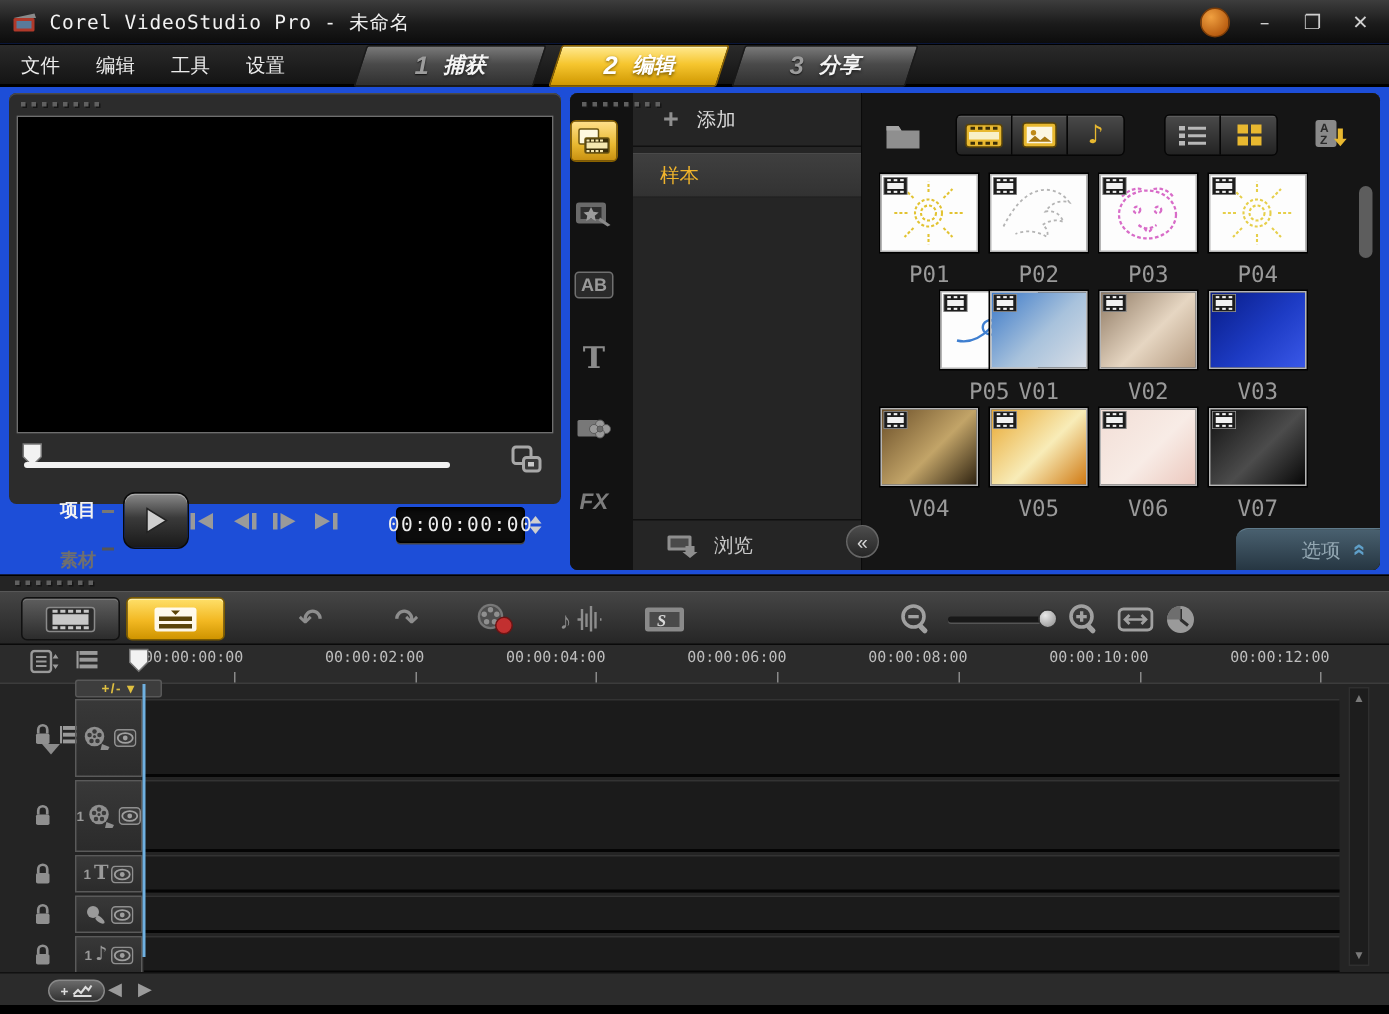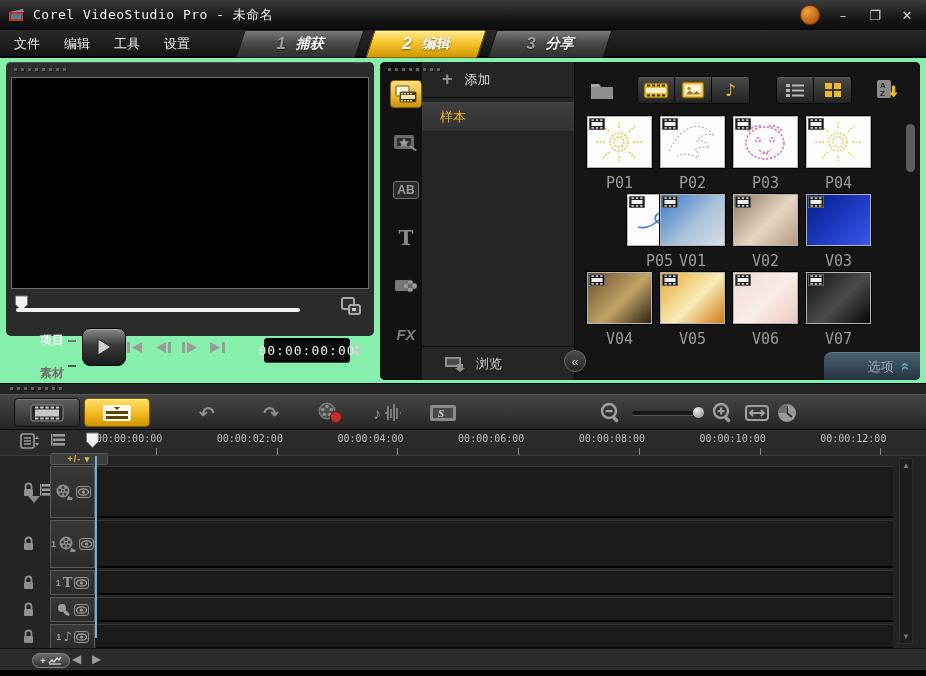--- a/index.html
+++ b/index.html
@@ -1,18 +1,18 @@
 <!DOCTYPE html>
 <html><head>
 <meta charset="utf-8">
 <style>
   * { margin:0; padding:0; box-sizing:border-box; }
   html,body { background:#000; }
   body { font-family:"Liberation Sans", sans-serif; }
-  #app { position:relative; width:926px; height:676px; background:#86efac; overflow:hidden; }
+  #app { position:relative; width:926px; height:676px; background:#1d4ed8; overflow:hidden; }
 
   
   .titlebar { position:absolute; left:0; top:0; width:926px; height:30px;
     background:linear-gradient(#3d3d3d,#1b1b1b 55%,#0c0c0c); border-bottom:1px solid #000;
     display:flex; align-items:center; }
   .app-icon { width:18px; height:14px; margin:0 7px 0 8px; }
   .title-text { color:#f2f2f2; font-family:"DejaVu Sans Mono", monospace; font-size:13px; letter-spacing:.5px; }
   .title-right { position:absolute; right:10px; top:0; height:30px; display:flex; align-items:center; gap:14px; }
   .balloon { width:20px; height:20px; border-radius:50%;
     background:radial-gradient(circle at 35% 30%, #f0a040, #b85c10 75%); border:1px solid #7a3c08;
@@ -59,21 +59,21 @@
     display:flex; align-items:center; justify-content:center; }
   .tc-text { color:#ececec; font-family:"DejaVu Sans Mono", monospace; font-size:13px; letter-spacing:1px; }
   .spinner { position:absolute; left:347px; top:276px; width:11px; height:24px; display:flex; flex-direction:column; justify-content:center; gap:2px; }
   .spinner b { width:0; height:0; border-left:4px solid transparent; border-right:4px solid transparent; }
   .spin-up { border-bottom:5px solid #cfcfcf; }
   .spin-down { border-top:5px solid #cfcfcf; }
 
   
   #library { left:380px; top:62px; width:540px; height:318px; background:#1e1e1e; }
   .lib-sidebar { position:absolute; left:0; top:0; width:42px; height:318px; background:#121212; border-radius:5px 0 0 5px;
-    display:flex; flex-direction:column; align-items:flex-end; padding-top:18px; gap:20px; }
+    display:flex; flex-direction:column; align-items:flex-start; padding-top:18px; gap:20px; }
   .side-icon { width:32px; height:28px; display:flex; align-items:center; justify-content:center; }
   .side-icon.active { background:linear-gradient(#ffe08a,#e8b830 60%,#c89010); border-radius:4px; border:1px solid #8a6200; }
   .fx-text, .ab-text { color:#7d7d7d; font-weight:bold; font-size:15px; font-style:italic; }
   .ab-text { font-style:normal; font-size:12px; background:#2a2a2a; border:1px solid #707070; border-radius:3px; padding:1px 3px; color:#9a9a9a; }
   .t-text { color:#8a8a8a; font-weight:bold; font-size:20px; font-family:"DejaVu Serif", serif; }
 
   .lib-nav { position:absolute; left:42px; top:0; width:153px; height:318px; background:#252525; border-right:1px solid #0a0a0a; }
   .add-row { height:36px; display:flex; align-items:center; gap:12px; padding-left:20px; border-bottom:1px solid #101010; }
   .add-plus { color:#8f8f8f; font-size:18px; font-weight:bold; }
   .add-label { color:#dcdcdc; font-size:13px; }

